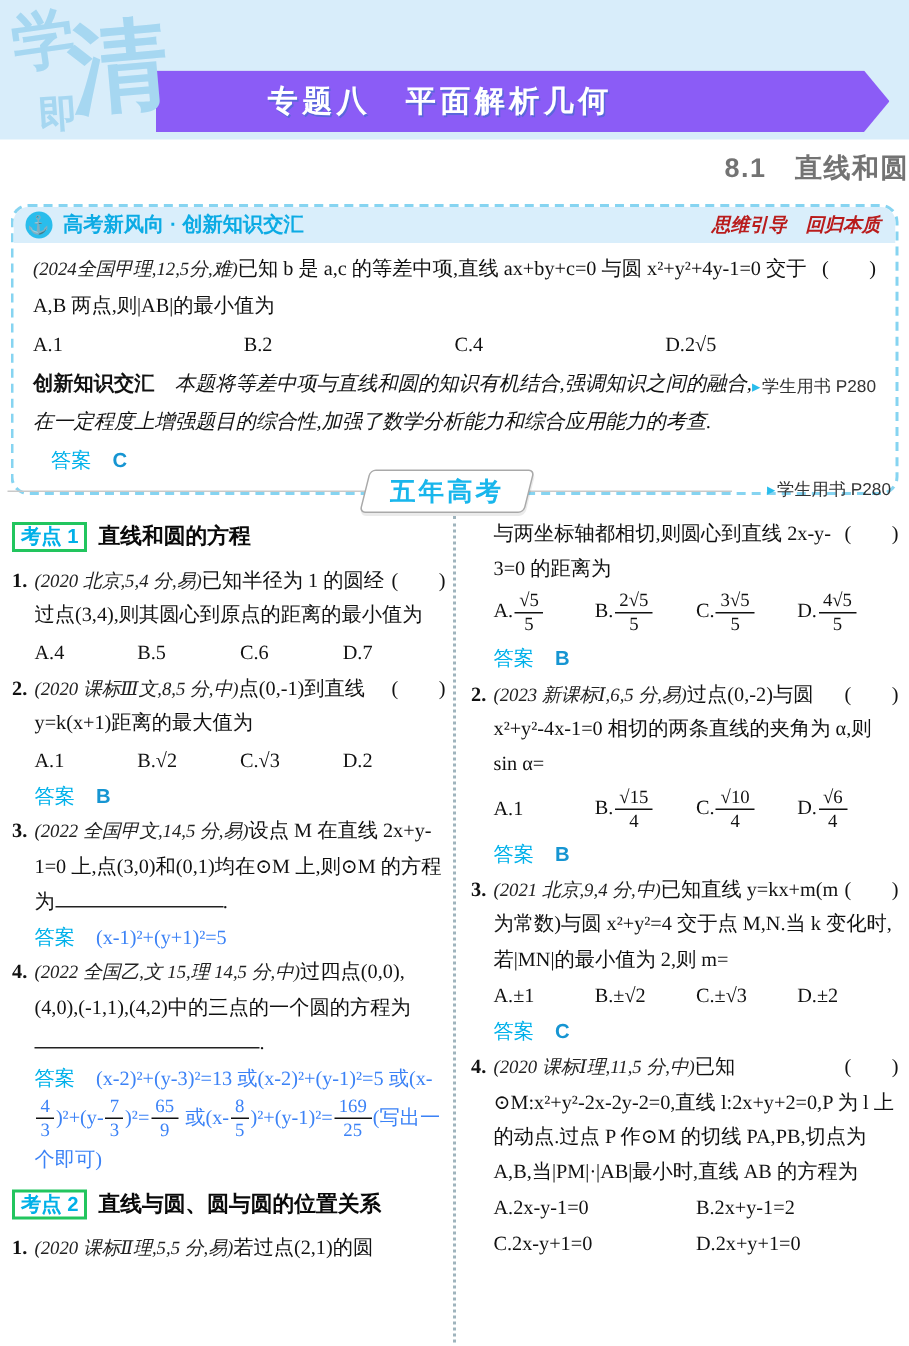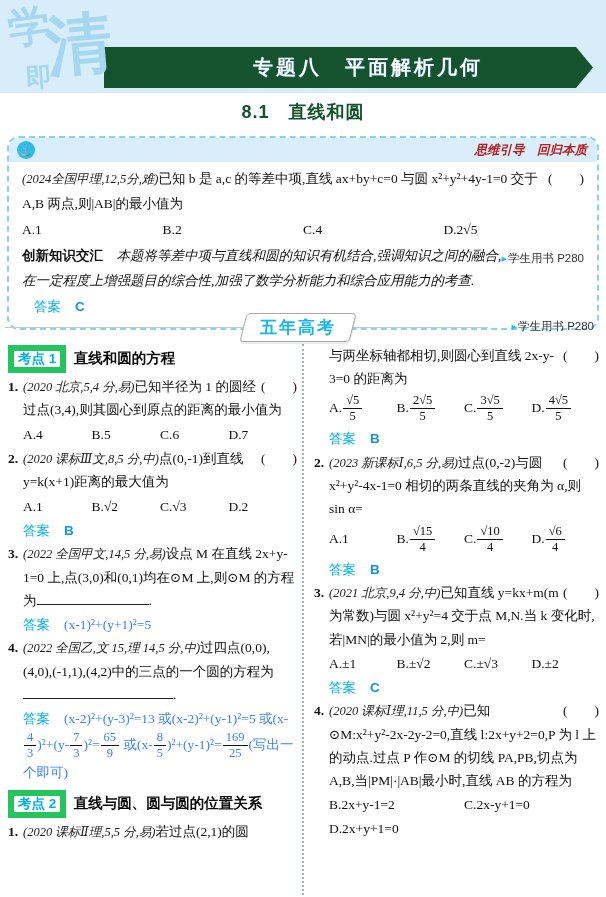--- a/index.html
+++ b/index.html
@@ -1,36 +1,36 @@
 <!DOCTYPE html>
 <html><head>
 <meta charset="utf-8">
 <style>
   * { margin:0; padding:0; box-sizing:border-box; }
   body { background:#fff; font-family:"Liberation Serif","DejaVu Serif",serif; color:#111; }
   .page { position:relative; width:606px; height:897px; background:#fff; overflow:hidden; }
 
   
   .top-bg { position:absolute; top:0; left:0; right:0; height:93px; background:#d8edfa; }
-  .banner { position:absolute; top:47px; left:104px; right:13px; height:41px; background:#14532d;
+  .banner { position:absolute; top:47px; left:104px; right:13px; height:41px; background:#8b5cf6;
             clip-path:polygon(0 0, calc(100% - 17px) 0, 100% 50%, calc(100% - 17px) 100%, 0 100%);
-            display:flex; align-items:center; justify-content:flex-end; padding-right:110px; }
+            display:flex; align-items:center; justify-content:center; padding-right:110px; }
   .banner-title { color:#fff; font-family:"Liberation Sans","DejaVu Sans",sans-serif;
                   font-weight:bold; font-size:20px; letter-spacing:3px;
                   text-shadow:1px 1px 0 rgba(0,120,170,.35); }
   .logo { position:absolute; left:6px; top:2px; width:110px; height:104px; color:#a6d7f1;
           font-family:"DejaVu Sans","Liberation Sans",sans-serif; font-weight:bold; z-index:3; }
   .logo span { position:absolute; line-height:1; }
   .logo .c1 { font-size:42px; left:2px; top:4px; transform:rotate(-8deg); }
   .logo .c2 { font-size:26px; left:20px; top:62px; transform:rotate(-4deg); }
   .logo .c3 { font-size:66px; left:40px; top:10px; transform:rotate(-5deg); }
 
-  .lesson-title { position:absolute; top:100px; left:0; right:0; text-align:center;
+  .lesson-title { position:absolute; top:100px; left:0; right:0; text-align:right;
                   font-family:"Liberation Sans","DejaVu Sans",sans-serif; font-weight:bold;
-                  font-size:18px; color:#14532d; letter-spacing:1px; }
+                  font-size:18px; color:#737373; letter-spacing:1px; }
 
   
   .fbox { position:absolute; left:7px; right:7px; top:136px; border:2px dashed #86d4f1;
           border-radius:12px; background:#fff; overflow:hidden; }
   .fbox-head { display:flex; align-items:center; background:#d9eefb; padding:3px 10px 3px 8px; }
   .anchor { width:18px; height:18px; border-radius:50%; background:#29bdec; color:#fff;
             display:flex; align-items:center; justify-content:center; font-size:12px; line-height:1; }
   .fbox-title { margin-left:7px; color:#0cabe4; font-family:"Liberation Sans","DejaVu Sans",sans-serif;
                 font-weight:bold; font-size:13.5px; }
   .fbox-tag { margin-left:auto; font-style:italic; font-weight:bold; color:#b91c1c; font-size:12.5px; }
@@ -63,21 +63,21 @@
   .sec-ref { position:absolute; right:12px; top:8px; font-family:"Liberation Sans","DejaVu Sans",sans-serif;
              font-size:11.5px; color:#333; }
   .sec-ref .arrow { color:#29bdec; font-size:11px; margin-right:1px; }
 
   
   .vsep { position:absolute; left:302px; top:344px; bottom:2px; border-left:2px dotted #9fb4bd; }
   .colL { position:absolute; left:8px; top:344px; width:289px; font-size:13.5px; line-height:1.72; }
   .colR { position:absolute; left:314px; top:344px; width:285px; font-size:13.5px; line-height:1.72; }
 
   .kd { margin:2px 0 4px; }
-  .kd-badge { color:#00b0e8; border:6px solid #22c55e; padding:0 4px 1px;
+  .kd-badge { color:#00b0e8; border:2px solid #22c55e; padding:0 4px 1px;
               font-family:"Liberation Sans","DejaVu Sans",sans-serif; font-weight:bold; font-size:13.5px; }
   .kd-title { margin-left:4px; font-family:Liberation Serif, serif;
               font-weight:bold; font-size:14.5px; color:#0a0a0a; }
 
   .q { position:relative; padding-left:15px; margin-bottom:1px; }
   .qno { position:absolute; left:0; top:0; font-weight:bold; }
   .blank { display:inline-block; width:112px; border-bottom:1px solid #222; height:13px; }
   .blank.w2 { width:150px; }
 
   .frac { display:inline-flex; flex-direction:column; align-items:center; vertical-align:middle;
@@ -101,20 +101,21 @@
     <span class="c3">清</span>
   </div>
   <div class="banner">
     <span class="banner-title">专题八　平面解析几何</span>
   </div>
   <div class="lesson-title">8.1　直线和圆</div>
 
   <div class="fbox">
     <div class="fbox-head">
       <span class="anchor">⚓</span>
+      <span class="fbox-title">高考新风向 · 创新知识交汇</span>
       <span class="fbox-tag">思维引导　回归本质</span>
     </div>
     <div class="fbox-body">
       <div>
         <span class="bracket">(　　)</span><span class="src">(2024全国甲理,12,5分,难)</span><span>已知 b 是 a,c 的等差中项,直线 ax+by+c=0 与圆 x²+y²+4y-1=0 交于 A,B 两点,则|AB|的最小值为</span>
       </div>
       <div class="opt-row">
         <span class="opt">A.1</span>
         <span class="opt">B.2</span>
         <span class="opt">C.4</span>
@@ -273,19 +274,20 @@
     </div>
     <div class="ans-line">
       <span class="ans-label">答案</span><span class="ans-letter">C</span>
     </div>
 
     <div class="q">
       <span class="qno">4.</span>
       <span class="bracket">(　　)</span><span class="src">(2020 课标Ⅰ理,11,5 分,中)</span><span>已知⊙M:x²+y²-2x-2y-2=0,直线 l:2x+y+2=0,P 为 l 上的动点.过点 P 作⊙M 的切线 PA,PB,切点为 A,B,当|PM|·|AB|最小时,直线 AB 的方程为</span>
     </div>
     <div class="opt-grid">
+      <span class="opt">A.2x-y-1=0</span>
       <span class="opt">B.2x+y-1=2</span>
       <span class="opt">C.2x-y+1=0</span>
       <span class="opt">D.2x+y+1=0</span>
     </div>
   </div>
 
 </div>
 
 </body></html>

